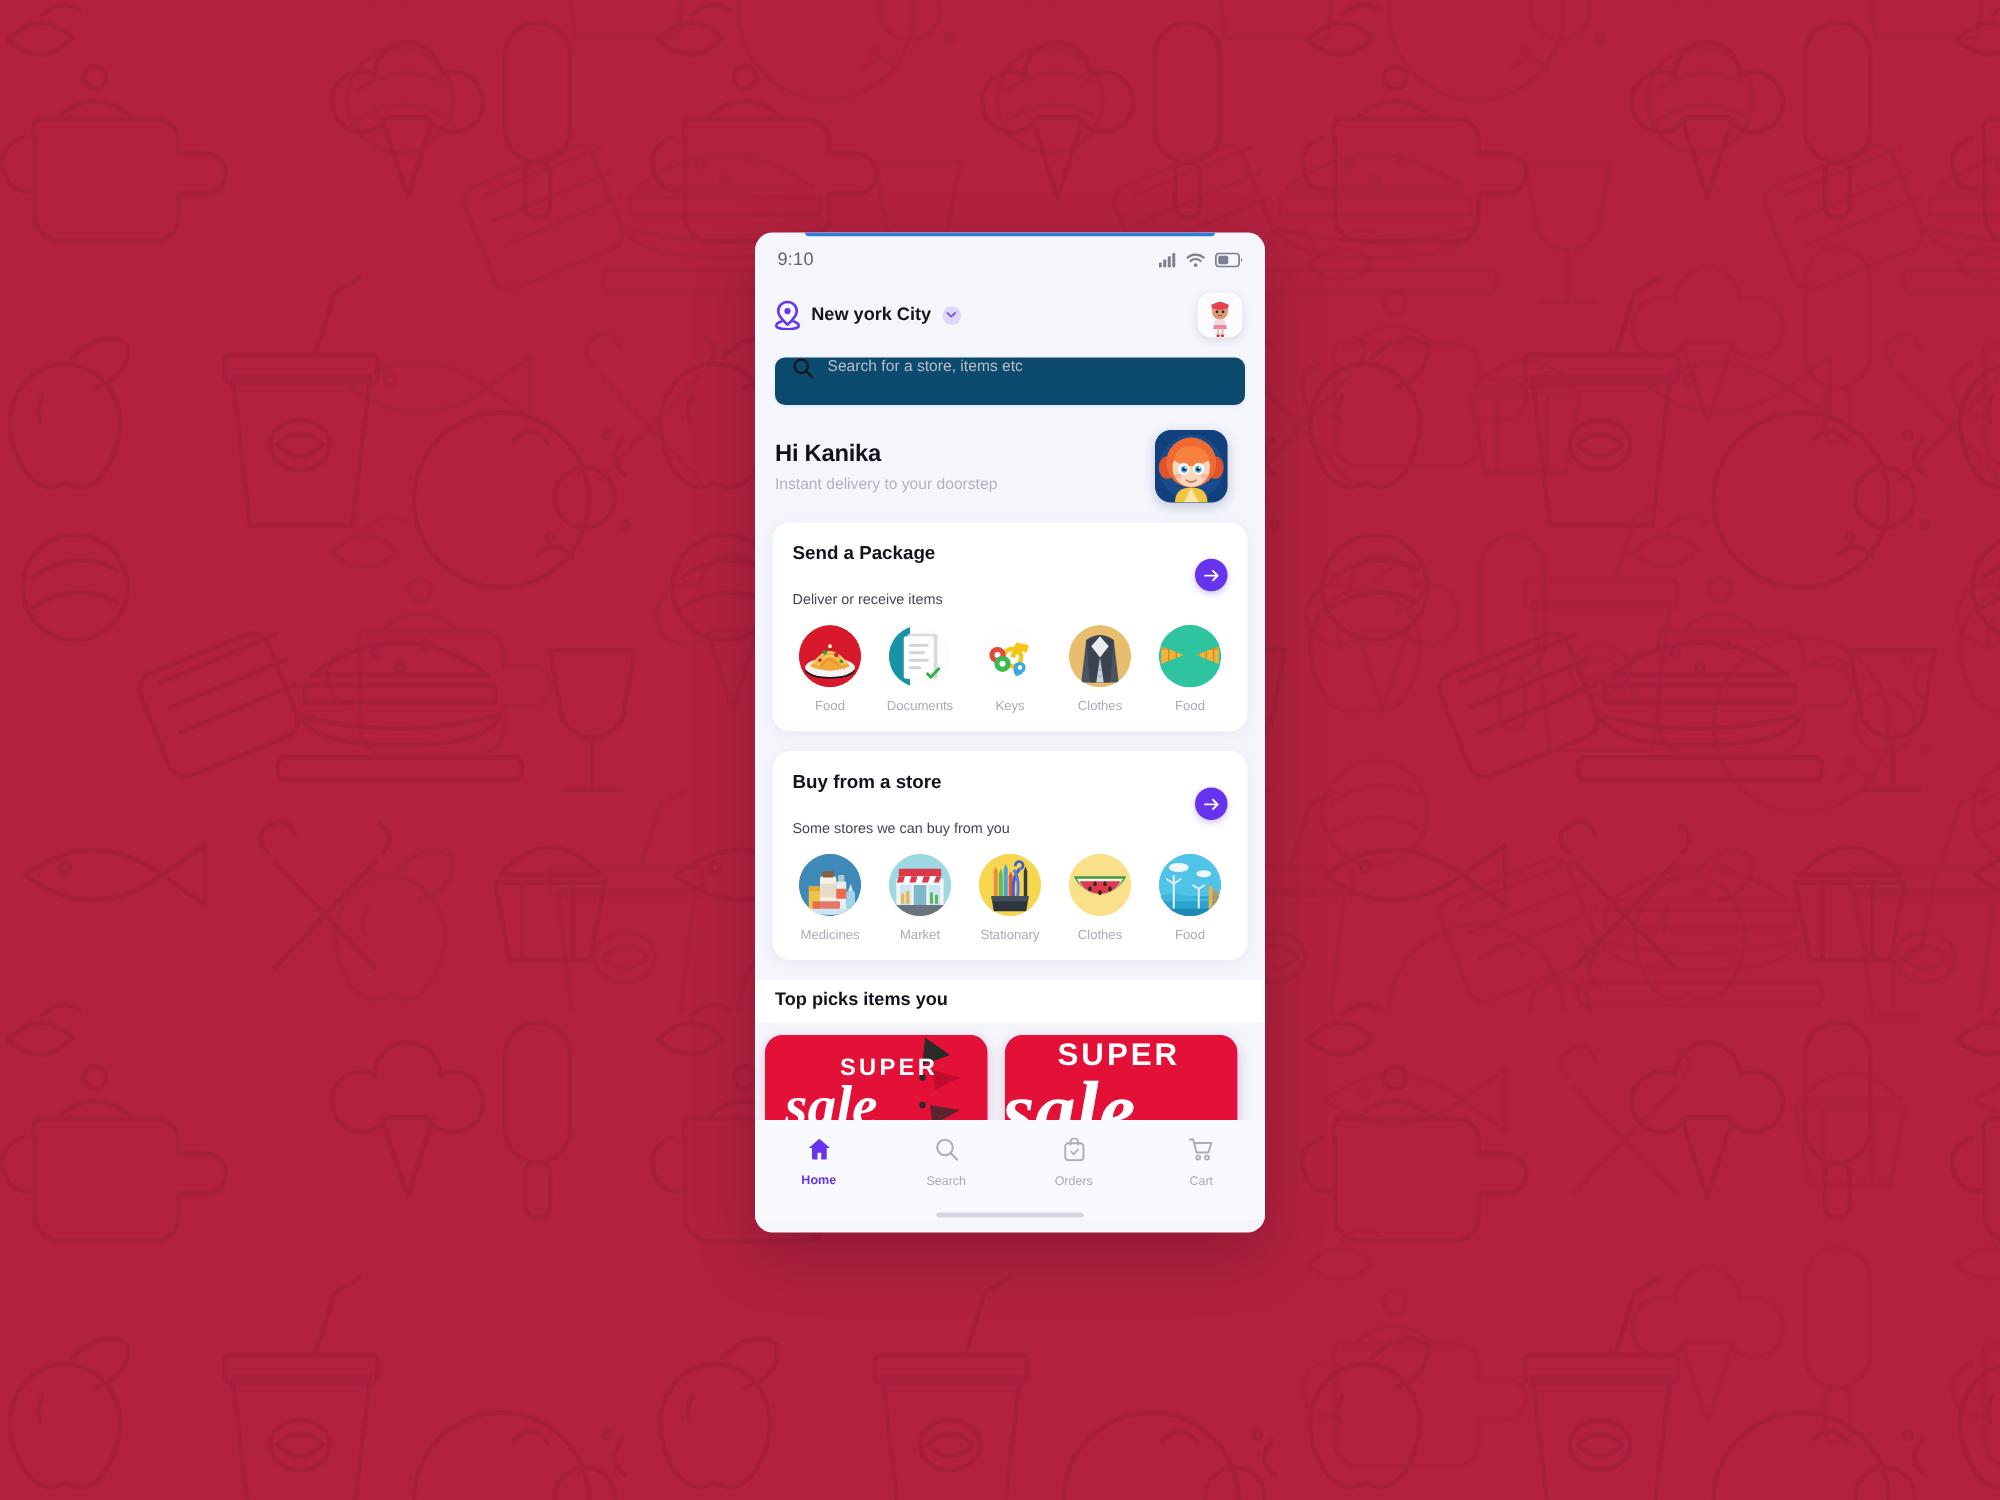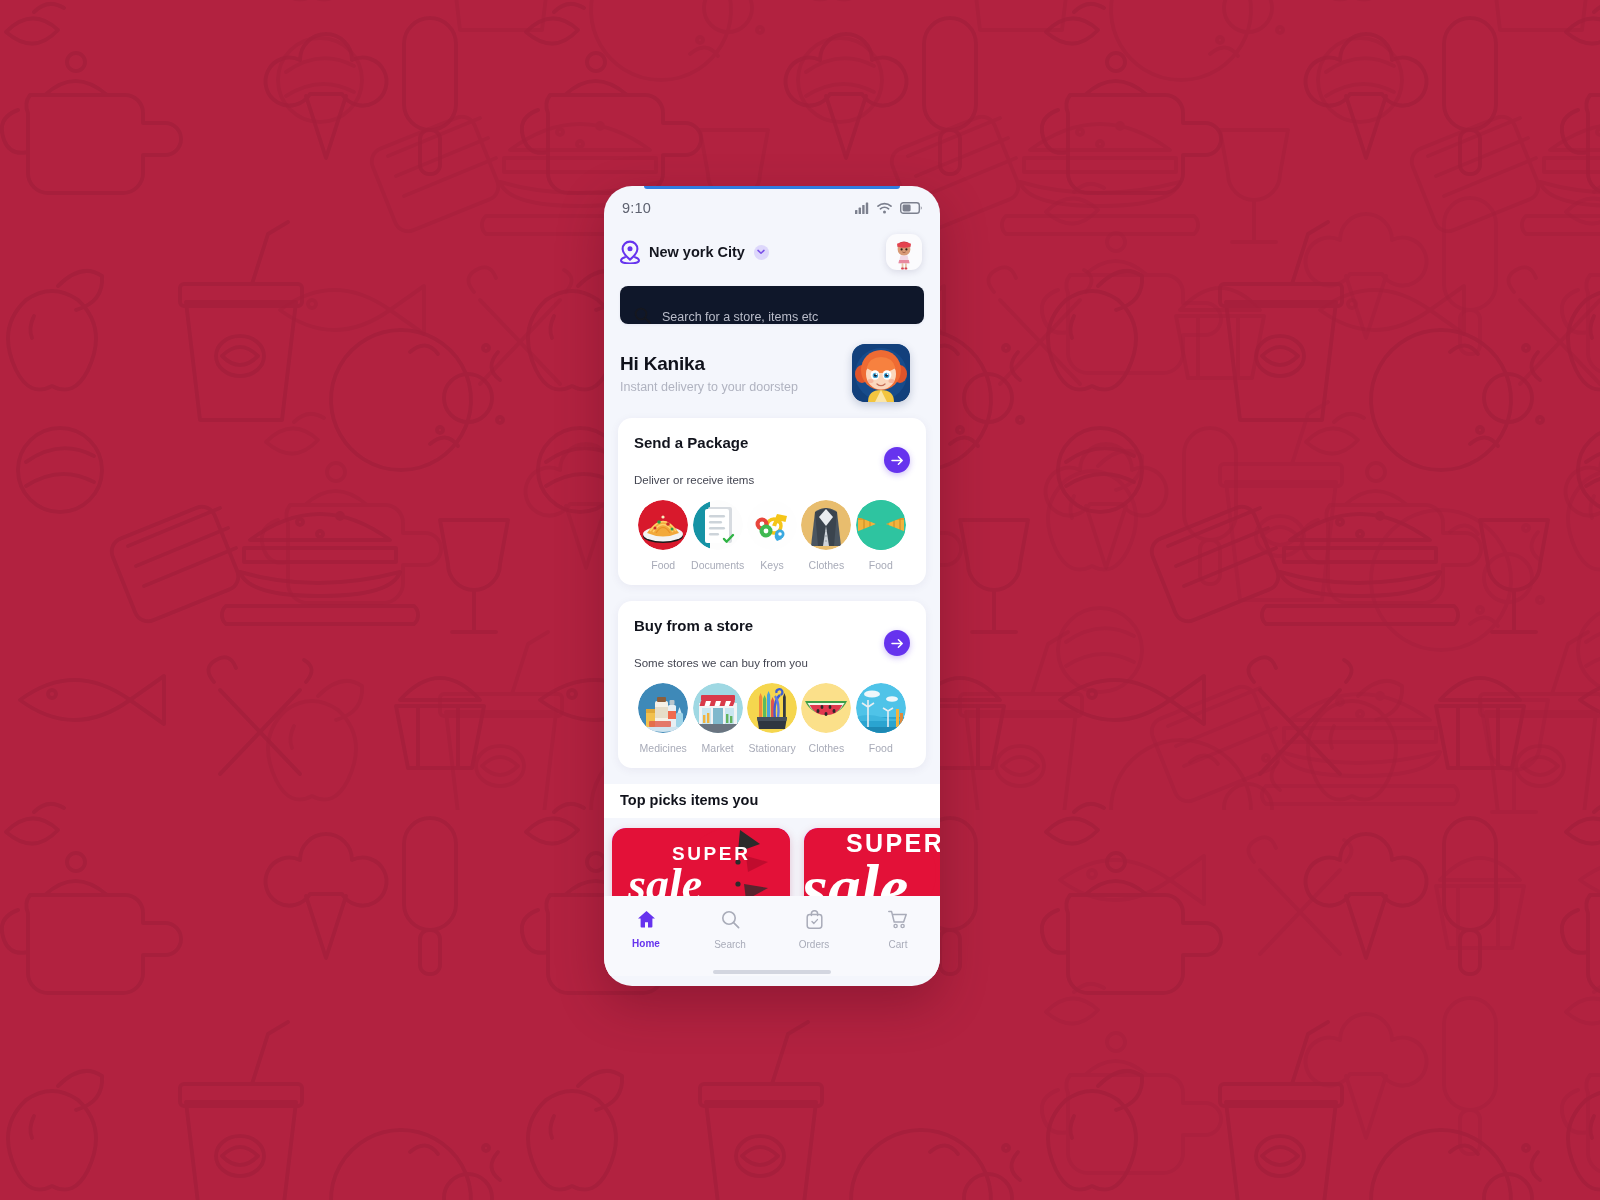--- a/index.html
+++ b/index.html
@@ -13,22 +13,22 @@
   
   #bg-pattern {
     position: absolute; inset: 0;
     width: 1600px; height: 1200px;
   }
 
   
   .phone {
     position: absolute;
     left: 604px; top: 186px;
-    width: 336px; height: 800px;
-    border-radius: 28px;
+    width: 408px; height: 800px;
+    border-radius: 14px;
     background: #f4f6fc;
     overflow: hidden;
     box-shadow: 0 18px 48px rgba(60,0,20,0.28);
   }
   .phone-topline {
     position: absolute; top: 0; left: 40px; right: 40px;
     height: 3px; background: #2f7de1; border-radius: 0 0 3px 3px;
     z-index: 40;
   }
 
@@ -55,22 +55,22 @@
     width: 36px; height: 36px; border-radius: 11px;
     background: #fbfbfd;
     box-shadow: 0 2px 7px rgba(40,30,80,.13);
     display: flex; align-items: flex-end; justify-content: center;
     overflow: hidden;
   }
 
   
   .search-wrap { padding: 6px 16px 0 16px; }
   .search-box {
-    height: 38px; background: #0f172a; border-radius: 8px;
-    display: flex; align-items: flex-end; gap: 11px;
+    height: 38px; background: #0c4a6e; border-radius: 8px;
+    display: flex; align-items: flex-start; gap: 11px;
     padding: 0 14px;
     box-shadow: 0 1px 3px rgba(60,50,110,.07);
   }
   .search-ph { font-size: 12.5px; color: #b9bcc9; }
 
   
   .greet {
     padding: 20px 30px 16px 16px;
     display: flex; align-items: center; justify-content: space-between;
   }

